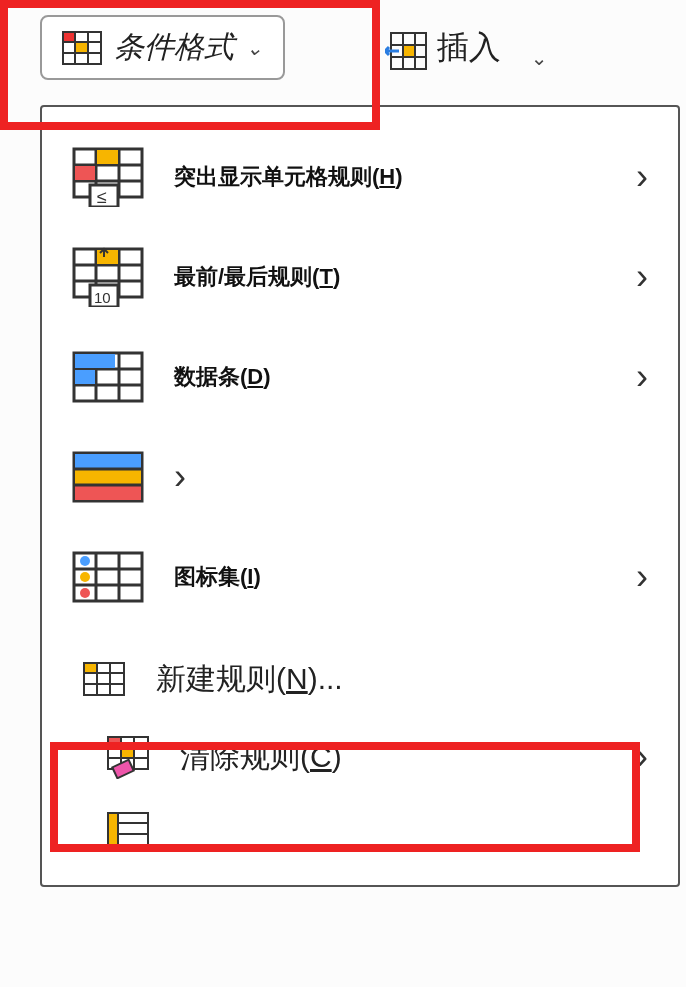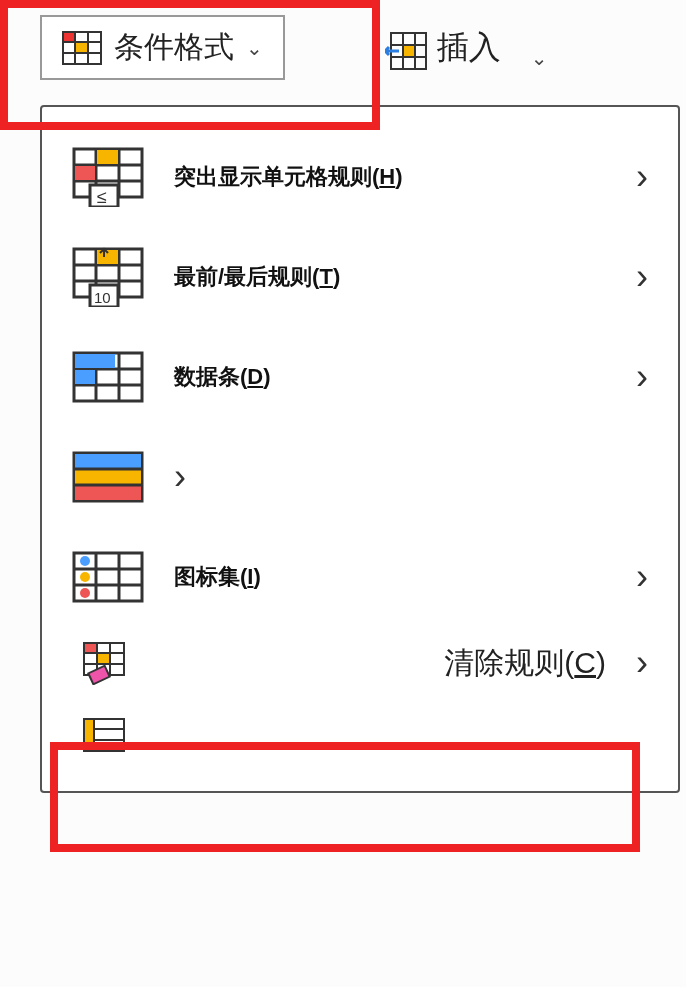--- a/index.html
+++ b/index.html
@@ -16,24 +16,25 @@
       padding: 15px 0 15px 40px;
       gap: 100px;
     }
     .toolbar-button {
       display: flex;
       align-items: center;
       gap: 12px;
       padding: 10px 20px;
       background: #fff;
       border: 2px solid #999;
-      border-radius: 0;
+      border-radius: 8px;
       cursor: pointer;
       font-size: 30px;
       color: #222;
+      font-style: italic;
     }
     .toolbar-plain {
       display: flex;
       align-items: flex-end;
       gap: 10px;
       font-size: 32px;
       color: #222;
     }
     .highlight-box-1 {
       position: absolute;
@@ -68,23 +69,22 @@
       align-items: center;
       padding: 20px 30px;
       gap: 30px;
       cursor: pointer;
     }
     .menu-item.small-gap {
       padding: 20px 30px 20px 40px;
       gap: 30px;
     }
     .menu-item.tight {
-      padding: 14px 30px 14px 40px;
+      padding: 14px 30px 14px 64px;
       gap: 30px;
-      text-align: right;
     }
     .menu-icon {
       width: 72px;
       height: 60px;
       flex-shrink: 0;
     }
     .menu-icon-small {
       width: 44px;
       height: 44px;
       flex-shrink: 0;
@@ -222,20 +222,31 @@
       <line x1="24" y1="6" x2="24" y2="54" stroke="#333" stroke-width="3"></line>
       <line x1="47" y1="6" x2="47" y2="54" stroke="#333" stroke-width="3"></line>
       <circle cx="13" cy="14" r="5" fill="#4a9eff"></circle>
       <circle cx="13" cy="30" r="5" fill="#f7b500"></circle>
       <circle cx="13" cy="46" r="5" fill="#e55"></circle>
     </svg>
     <span class="menu-label"><span>图标集(</span><span class="underline">I</span><span>)</span></span>
     <span class="chevron">›</span>
   </div>
 
+  <div class="menu-item small-gap" style="margin-top:10px">
+    <svg class="menu-icon-small" viewBox="0 0 44 44">
+      <rect x="2" y="6" width="40" height="32" fill="#fff" stroke="#333" stroke-width="2"></rect>
+      <line x1="2" y1="16" x2="42" y2="16" stroke="#333" stroke-width="2"></line>
+      <line x1="2" y1="27" x2="42" y2="27" stroke="#333" stroke-width="2"></line>
+      <line x1="15" y1="6" x2="15" y2="38" stroke="#333" stroke-width="2"></line>
+      <line x1="28" y1="6" x2="28" y2="38" stroke="#333" stroke-width="2"></line>
+      <rect x="3" y="7" width="11" height="8" fill="#f7b500"></rect>
+    </svg>
+    <span class="menu-label-normal"><span>新建规则(</span><span class="underline">N</span><span>)...</span></span>
+  </div>
 
   <div class="menu-item tight">
     <svg class="menu-icon-small" viewBox="0 0 44 44">
       <rect x="2" y="2" width="40" height="32" fill="#fff" stroke="#333" stroke-width="2"></rect>
       <line x1="2" y1="12" x2="42" y2="12" stroke="#333" stroke-width="2"></line>
       <line x1="2" y1="23" x2="42" y2="23" stroke="#333" stroke-width="2"></line>
       <line x1="15" y1="2" x2="15" y2="34" stroke="#333" stroke-width="2"></line>
       <line x1="28" y1="2" x2="28" y2="34" stroke="#333" stroke-width="2"></line>
       <rect x="3" y="3" width="11" height="8" fill="#e55"></rect>
       <rect x="16" y="13" width="11" height="9" fill="#f7b500"></rect>

